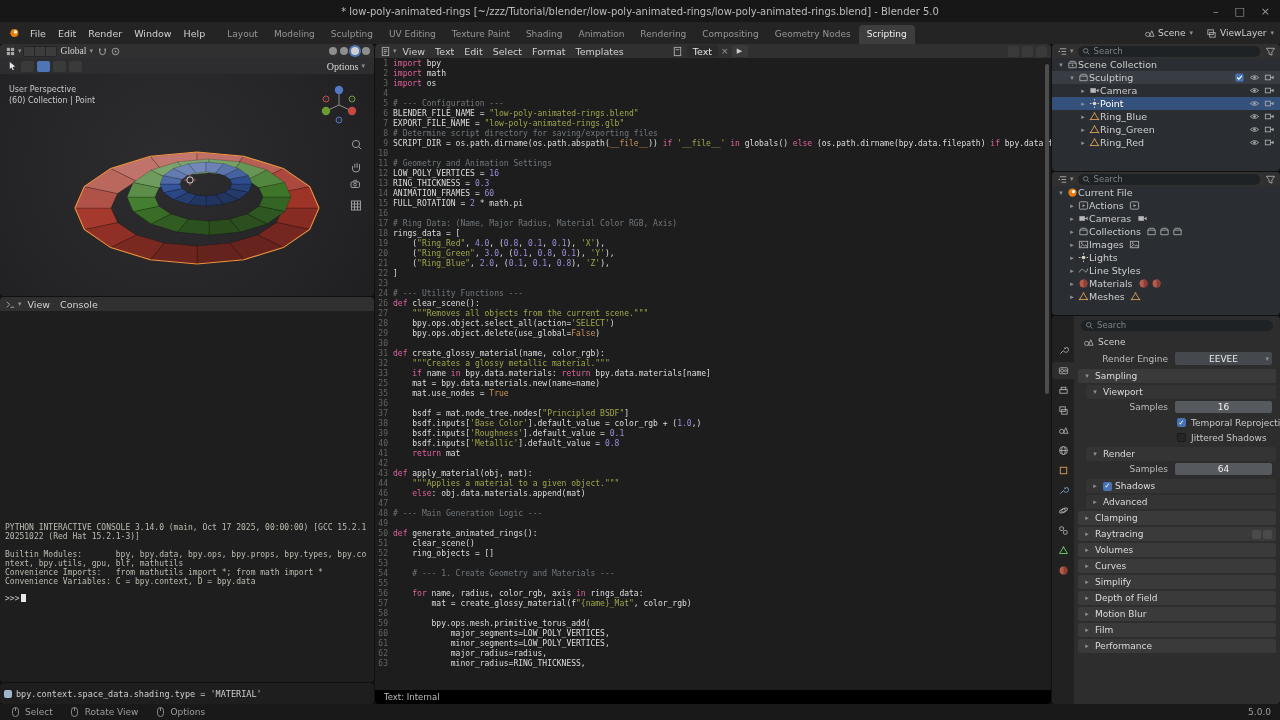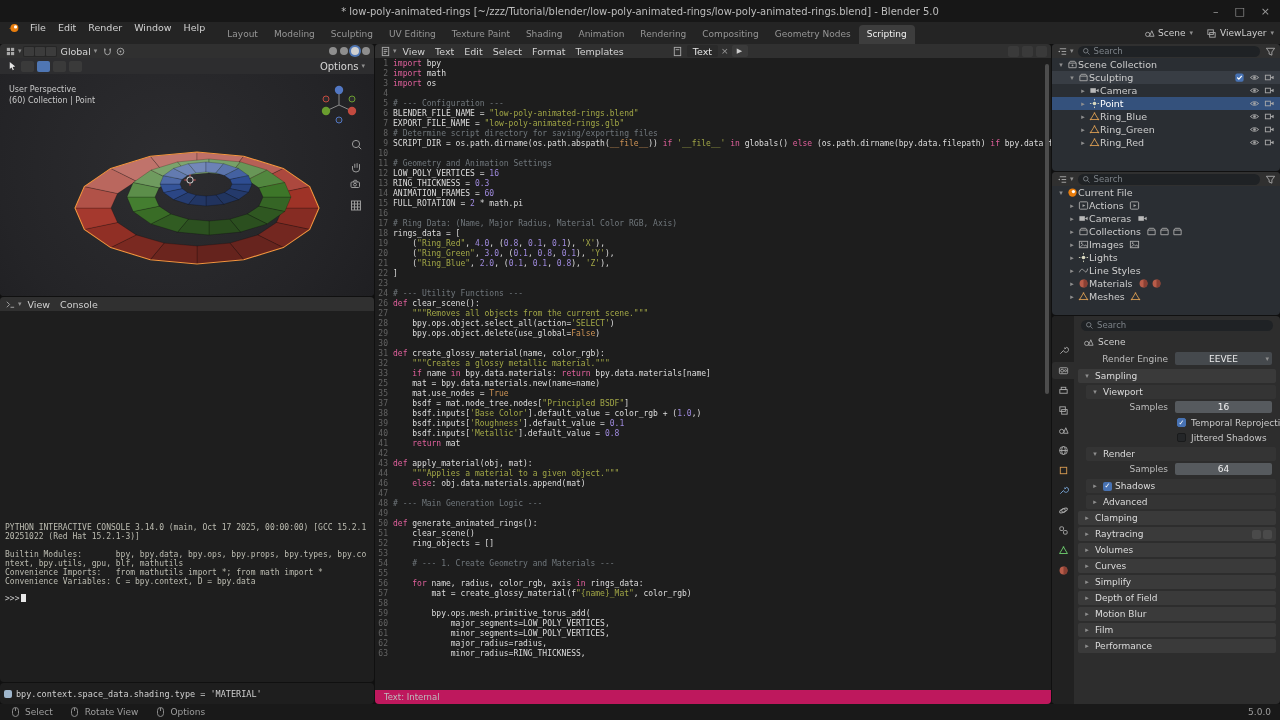--- a/index.html
+++ b/index.html
@@ -9,21 +9,21 @@
 .mono{font-family:"DejaVu Sans Mono","Liberation Mono",monospace;}
 
 
 .titlebar{position:absolute;left:0;top:0;width:1280px;height:22px;background:#171717;
   display:flex;align-items:center;justify-content:center;}
 .title-text{color:#bdbdbd;font-size:10px;}
 .win-controls{position:absolute;right:10px;top:0;height:22px;display:flex;gap:16px;align-items:center;color:#9a9a9a;font-size:11px;}
 .win-controls span{cursor:default;}
 
 
-.topbar{position:absolute;left:0;top:22px;width:1280px;height:22px;background:#242424;display:flex;align-items:flex-start;padding-left:4px;}
+.topbar{position:absolute;left:0;top:22px;width:1280px;height:22px;background:#242424;display:flex;align-items:center;padding-left:4px;}
 .blender-logo{display:flex;align-items:center;margin:0 4px;}
 #main-menus{display:flex;}
 #main-menus span{padding:0 6px;color:#d2d2d2;font-size:9.5px;}
 #ws-tabs{display:flex;margin-left:8px;align-items:flex-end;height:22px;}
 #ws-tabs .tab{padding:4px 8px 5px;color:#969696;font-size:9px;border-radius:4px 4px 0 0;}
 #ws-tabs .tab.active{background:#3d3d3d;color:#f2f2f2;}
 .topbar-right{position:absolute;right:6px;top:22px;height:22px;display:flex;align-items:center;gap:12px;font-size:9px;color:#cfcfcf;}
 .topbar-right .grp{display:flex;align-items:center;gap:3px;}
 
 
@@ -41,21 +41,21 @@
 .vtoolbar .modebtn.on{background:#4f76b3;}
 .vtoolbar .spacer{flex:1;}
 .vp-canvas{position:absolute;left:0;top:30px;width:374px;height:222px;
   background:radial-gradient(circle at 45% 42%,#2d2d30 0%,#242427 70%,#1f1f22 100%);}
 .vp-overlay{position:absolute;left:9px;top:40px;font-size:8px;color:#c9c9c9;line-height:11px;pointer-events:none;}
 .vheader-right{margin-left:auto;display:flex;align-items:center;gap:3px;}
 .sphere{width:8px;height:8px;border-radius:50%;background:#8e8e8e;}
 .sphere.on{box-shadow:0 0 0 2px #4f76b3;background:#cfcfcf;}
 .seg3{display:flex;gap:1px;background:#262626;border-radius:2px;padding:1px;}
 .seg3 i{width:10px;height:9px;background:#3c3c3c;border-radius:1px;display:block;}
-.drop{display:flex;align-items:center;gap:2px;color:#d6d6d6;padding:0 3px;}
+.drop{display:flex;align-items:center;gap:2px;color:#d6d6d6;padding:0 3px;font-family:Liberation Serif, serif;}
 
 
 #console{left:0;top:297px;width:374px;height:385px;background:#1e1e1e;}
 .console-body{position:relative;height:371px;font-size:8px;line-height:9px;color:#bdbdb2;}
 #console-banner{position:absolute;left:5px;right:4px;top:212px;white-space:pre-wrap;word-break:break-all;}
 #console-banner div{min-height:9px;}
 .console-prompt{position:absolute;left:5px;top:283px;color:#c8c8c8;}
 .cursor{display:inline-block;width:5px;height:8px;background:#e8e8e8;vertical-align:-1px;margin-left:2px;}
 
 
@@ -70,21 +70,21 @@
 .te-x{color:#9a9a9a;font-size:9px;}
 .te-run{width:16px;height:12px;background:#3a3a3a;border-radius:2px;color:#cdcdcd;font-size:7px;display:flex;align-items:center;justify-content:center;}
 .te-right{margin-left:auto;display:flex;gap:3px;}
 .te-right i{width:11px;height:11px;background:#3a3a3a;border-radius:2px;display:block;}
 #code{position:absolute;left:0;top:15px;right:0;bottom:14px;overflow:hidden;font-size:8px;line-height:10px;}
 .code-line{display:flex;height:10px;white-space:pre;}
 .code-line .ln{width:18px;text-align:right;padding-right:5px;color:#636363;flex:none;font-family:"DejaVu Sans Mono",monospace;}
 .code-body{font-family:"DejaVu Sans Mono","Liberation Mono",monospace;white-space:pre;}
 .tok-p{color:#dedede;}.tok-k{color:#e0609c;}.tok-s{color:#a2a746;}
 .tok-c{color:#70777c;}.tok-n{color:#a08bdf;}.tok-b{color:#cf9456;}
-.te-footer{position:absolute;left:0;bottom:0;width:100%;height:14px;background:#be185d;display:flex;align-items:center;padding:0 9px;font-size:8.5px;color:#bdbdbd;}
+.te-footer{position:absolute;left:0;bottom:0;width:100%;height:14px;background:#000000;display:flex;align-items:center;padding:0 9px;font-size:8.5px;color:#bdbdbd;}
 .te-scroll{position:absolute;right:2px;top:20px;width:4px;height:330px;background:#4d4d4d;border-radius:2px;}
 
 
 #outliner{left:1052px;top:44px;width:228px;height:127px;background:#2a2e33;}
 #blendfile{left:1052px;top:172px;width:228px;height:143px;background:#2a2e33;}
 .searchbox{display:flex;align-items:center;background:#1f2225;border-radius:6px;height:11px;padding:0 4px;gap:3px;flex:1;margin:0 3px;}
 .searchbox input{background:transparent;border:none;outline:none;color:#c8c8c8;font-size:8.5px;width:100%;font-family:inherit;}
 .searchbox input::placeholder{color:#7c8288;}
 .orow{height:13px;display:flex;align-items:center;font-size:9.5px;padding-right:5px;color:#cdcdcd;}
 .orow.sel{background:#34517c;color:#fff;}
@@ -437,20 +437,21 @@
         <div class="code-line"><span class="ln">26</span><span class="code-body"><span class="tok-k">def</span><span class="tok-p"> clear_scene():</span></span></div>
         <div class="code-line"><span class="ln">27</span><span class="code-body"><span class="tok-p">    </span><span class="tok-s">"""Removes all objects from the current scene."""</span></span></div>
         <div class="code-line"><span class="ln">28</span><span class="code-body"><span class="tok-p">    bpy.ops.object.select_all(action=</span><span class="tok-s">'SELECT'</span><span class="tok-p">)</span></span></div>
         <div class="code-line"><span class="ln">29</span><span class="code-body"><span class="tok-p">    bpy.ops.object.delete(use_global=</span><span class="tok-b">False</span><span class="tok-p">)</span></span></div>
         <div class="code-line"><span class="ln">30</span><span class="code-body"></span></div>
         <div class="code-line"><span class="ln">31</span><span class="code-body"><span class="tok-k">def</span><span class="tok-p"> create_glossy_material(name, color_rgb):</span></span></div>
         <div class="code-line"><span class="ln">32</span><span class="code-body"><span class="tok-p">    </span><span class="tok-s">"""Creates a glossy metallic material."""</span></span></div>
         <div class="code-line"><span class="ln">33</span><span class="code-body"><span class="tok-p">    </span><span class="tok-k">if</span><span class="tok-p"> name </span><span class="tok-k">in</span><span class="tok-p"> bpy.data.materials: </span><span class="tok-k">return</span><span class="tok-p"> bpy.data.materials[name]</span></span></div>
         <div class="code-line"><span class="ln">25</span><span class="code-body"><span class="tok-p">    mat = bpy.data.materials.new(name=name)</span></span></div>
         <div class="code-line"><span class="ln">35</span><span class="code-body"><span class="tok-p">    mat.use_nodes = </span><span class="tok-b">True</span></span></div>
+        <div class="code-line"><span class="ln">36</span><span class="code-body"></span></div>
         <div class="code-line"><span class="ln">37</span><span class="code-body"><span class="tok-p">    bsdf = mat.node_tree.nodes[</span><span class="tok-s">"Principled BSDF"</span><span class="tok-p">]</span></span></div>
         <div class="code-line"><span class="ln">38</span><span class="code-body"><span class="tok-p">    bsdf.inputs[</span><span class="tok-s">'Base Color'</span><span class="tok-p">].default_value = color_rgb + (</span><span class="tok-n">1.0</span><span class="tok-p">,)</span></span></div>
         <div class="code-line"><span class="ln">39</span><span class="code-body"><span class="tok-p">    bsdf.inputs[</span><span class="tok-s">'Roughness'</span><span class="tok-p">].default_value = </span><span class="tok-n">0.1</span></span></div>
         <div class="code-line"><span class="ln">40</span><span class="code-body"><span class="tok-p">    bsdf.inputs[</span><span class="tok-s">'Metallic'</span><span class="tok-p">].default_value = </span><span class="tok-n">0.8</span></span></div>
         <div class="code-line"><span class="ln">41</span><span class="code-body"><span class="tok-p">    </span><span class="tok-k">return</span><span class="tok-p"> mat</span></span></div>
         <div class="code-line"><span class="ln">42</span><span class="code-body"></span></div>
         <div class="code-line"><span class="ln">43</span><span class="code-body"><span class="tok-k">def</span><span class="tok-p"> apply_material(obj, mat):</span></span></div>
         <div class="code-line"><span class="ln">44</span><span class="code-body"><span class="tok-p">    </span><span class="tok-s">"""Applies a material to a given object."""</span></span></div>
         <div class="code-line"><span class="ln">46</span><span class="code-body"><span class="tok-p">    </span><span class="tok-k">else</span><span class="tok-p">: obj.data.materials.append(mat)</span></span></div>
         <div class="code-line"><span class="ln">47</span><span class="code-body"></span></div>

